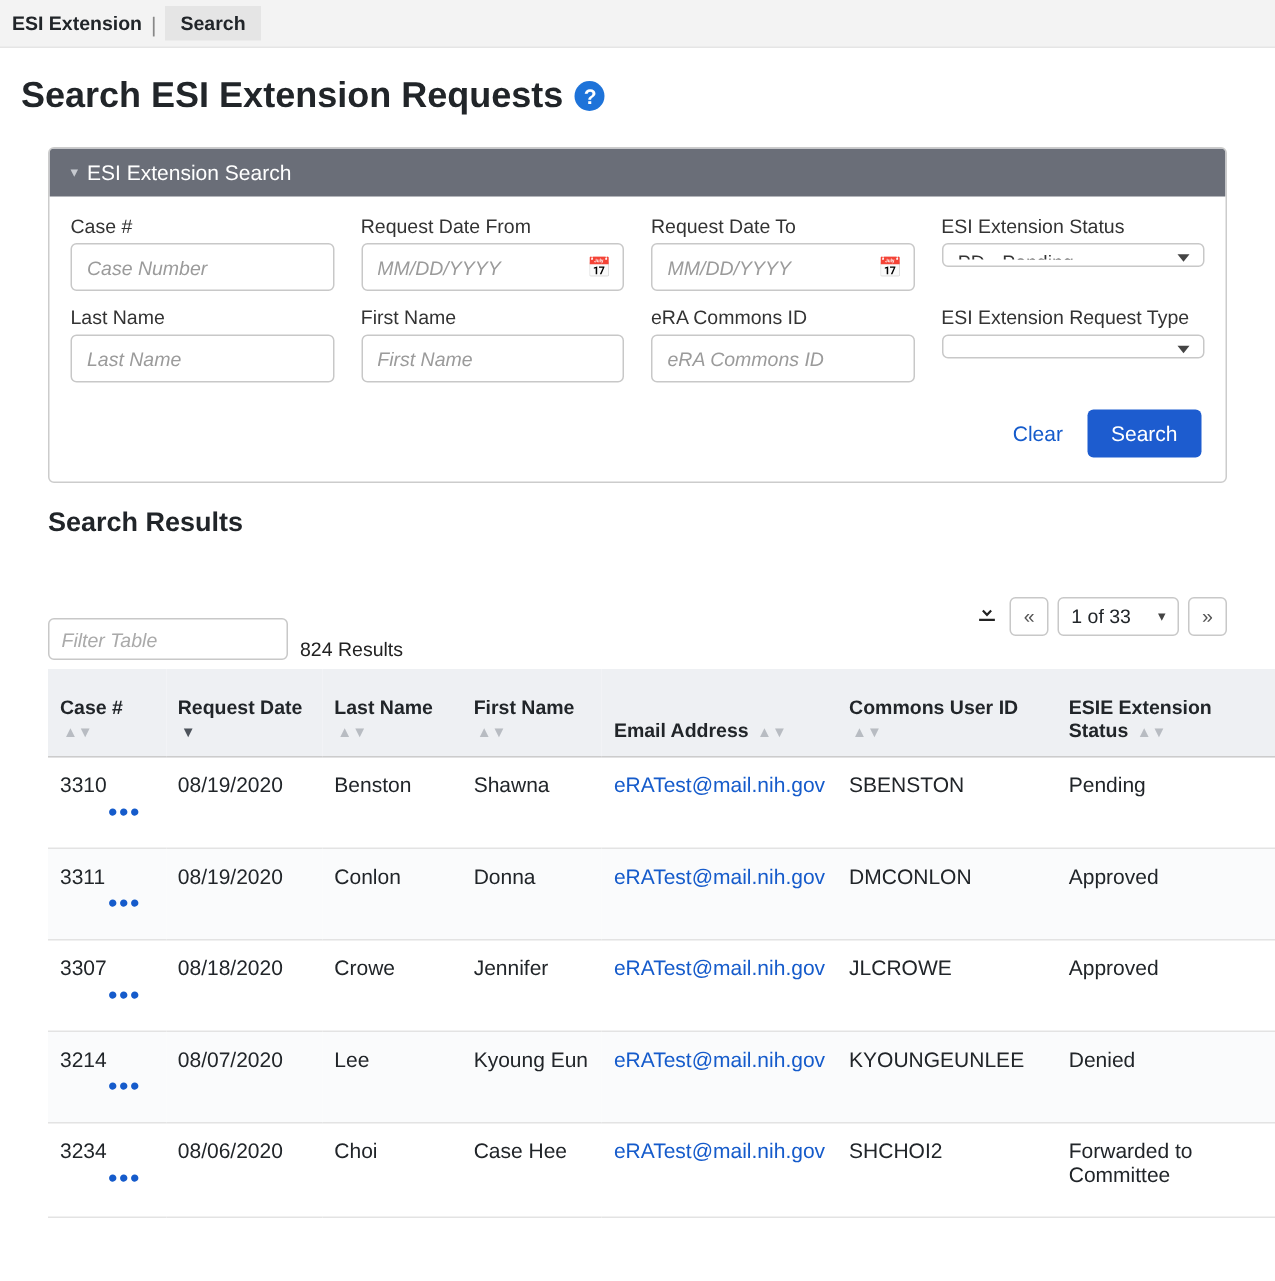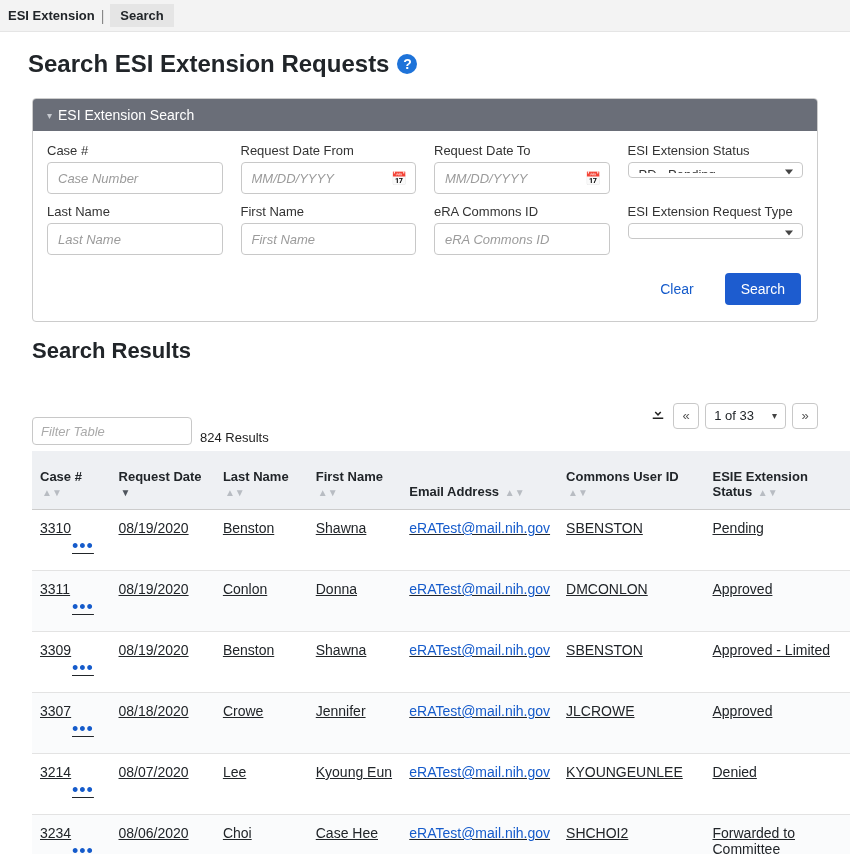--- a/index.html
+++ b/index.html
@@ -25,21 +25,21 @@
     background: #e5e5e5;
     padding: 4px 10px;
     font-size: 13px;
     font-weight: 600;
     cursor: pointer;
   }
   
   h1.page-title {
     font-size: 24px;
     font-weight: 700;
-    padding: 18px 14px 8px 28px;
+    padding: 18px 14px 8px 14px;
     display: flex;
     align-items: center;
     gap: 8px;
   }
   .help-icon {
     width: 20px; height: 20px;
     background: #1e73d9;
     border-radius: 50%;
     display: inline-flex;
     align-items: center; justify-content: center;
@@ -126,21 +126,21 @@
     width: 0; height: 0;
     border-left: 4px solid transparent;
     border-right: 4px solid transparent;
     border-top: 5px solid #444;
     transform: translateY(-50%);
     pointer-events: none;
   }
   .button-row {
     display: flex;
     justify-content: flex-end;
-    gap: 19px;
+    gap: 4px;
     margin-top: 18px;
     padding-right: 2px;
   }
   .btn-clear {
     background: none;
     border: none;
     color: #155bcb;
     font-size: 14px;
     padding: 8px 12px;
     cursor: pointer;
@@ -149,21 +149,21 @@
     background: #1d5ccf;
     color: #fff;
     border: none;
     border-radius: 4px;
     font-size: 14px;
     padding: 8px 16px;
     cursor: pointer;
   }
   
   h2.results-title {
-    font-size: 22px;
+    font-size: 18px;
     font-weight: 700;
     padding: 16px 32px 6px 32px;
   }
   
   .table-toolbar {
     display: flex;
     align-items: center;
     justify-content: space-between;
     margin: 16px 32px 0 32px;
   }
@@ -233,21 +233,20 @@
     padding: 18px 8px 10px 8px;
     border-bottom: 1px solid #ccc;
   }
   .sort-icon { color: #b8bcc2; font-size: 10px; margin-left: 2px; }
   .sort-desc { color: #4e545c; }
   table.data tbody td {
     padding: 10px 8px 20px 8px;
     border-bottom: 1px solid #e3e3e3;
     font-size: 14px;
     vertical-align: top;
-    text-decoration: underline;
   }
   table.data tbody tr:nth-child(even) { background: #fafbfc; }
   .email-link { color: #155bcb; text-decoration: none; cursor: pointer; }
   .dots {
     color: #155bcb;
     font-size: 18px;
     line-height: 8px;
     letter-spacing: 1px;
     cursor: pointer;
     display: block;
@@ -381,29 +380,20 @@
       <tr>
         <td><span>3311</span><span class="dots">•••</span></td>
         <td>08/19/2020</td>
         <td>Conlon</td>
         <td>Donna</td>
         <td><a class="email-link">eRATest@mail.nih.gov</a></td>
         <td>DMCONLON</td>
         <td>Approved</td>
       </tr>
       <tr>
-        <td><span>3309</span><span class="dots">•••</span></td>
-        <td>08/19/2020</td>
-        <td>Benston</td>
-        <td>Shawna</td>
-        <td><a class="email-link">eRATest@mail.nih.gov</a></td>
-        <td>SBENSTON</td>
-        <td>Approved - Limited</td>
-      </tr>
-      <tr>
         <td><span>3307</span><span class="dots">•••</span></td>
         <td>08/18/2020</td>
         <td>Crowe</td>
         <td>Jennifer</td>
         <td><a class="email-link">eRATest@mail.nih.gov</a></td>
         <td>JLCROWE</td>
         <td>Approved</td>
       </tr>
       <tr>
         <td><span>3214</span><span class="dots">•••</span></td>

